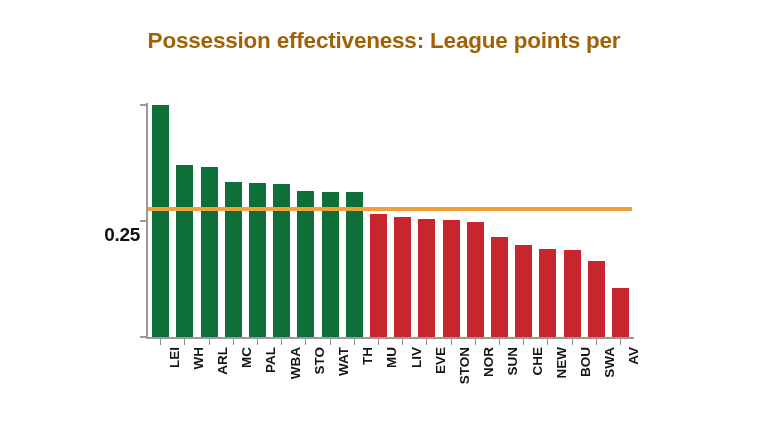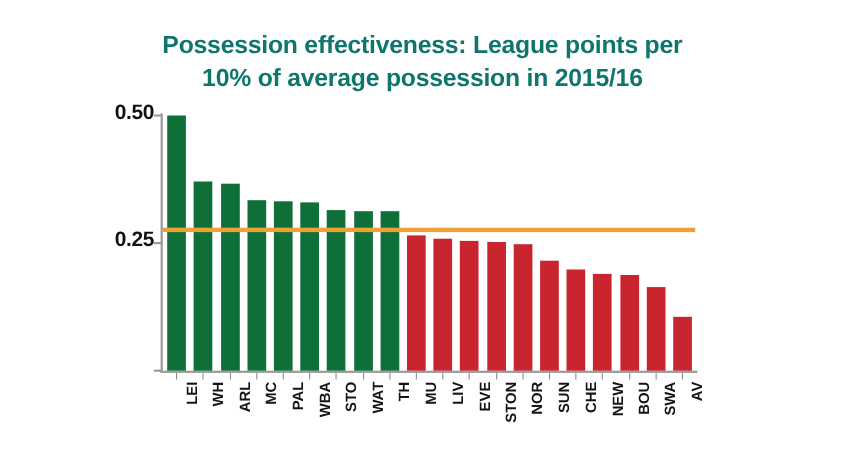--- a/index.html
+++ b/index.html
@@ -26,21 +26,21 @@
   
   #chart-title {
     position: absolute;
     left: 64px;
     top: 26px;
     width: 640px;
     text-align: center;
     font-size: 22.5px;
     font-weight: bold;
     line-height: 1.34;
-    color: #0f766e;
+    color: #a16207;
     letter-spacing: -0.2px;
   }
   #chart-title .tline { display: block; white-space: nowrap; }
 
   #y-axis-line {
     position: absolute;
     left: 146px;
     top: 103px;
     width: 2px;
     height: 236px;
@@ -136,29 +136,27 @@
     letter-spacing: -0.1px;
   }
 </style>
 </head>
 <body>
 
 <div id="chart-figure">
 
   <div id="chart-title">
     <span class="tline">Possession effectiveness: League points per</span>
-    <span class="tline">10% of average possession in 2015/16</span>
   </div>
 
   <div id="y-axis-line"></div>
   <div id="x-axis-line"></div>
 
   <div id="y-ticks">
-      <div class="y-tick-label" style="top: 208px;">0.25</div>
-      <div class="y-tick-label" style="top: 92px;">0.50</div>
+      <div class="y-tick-label" style="top: 224px;">0.25</div>
     </div>
 
   <div id="bars-layer">
       <div class="bar green" style="left: 152.1px; width: 17px; height: 232px;"></div>
       <div class="bar green" style="left: 176.3px; width: 17px; height: 172.144px;"></div>
       <div class="bar green" style="left: 200.5px; width: 17px; height: 169.824px;"></div>
       <div class="bar green" style="left: 224.7px; width: 17px; height: 154.976px;"></div>
       <div class="bar green" style="left: 248.9px; width: 17px; height: 154.048px;"></div>
       <div class="bar green" style="left: 273.1px; width: 17px; height: 153.12px;"></div>
       <div class="bar green" style="left: 297.3px; width: 17px; height: 146.16px;"></div>

